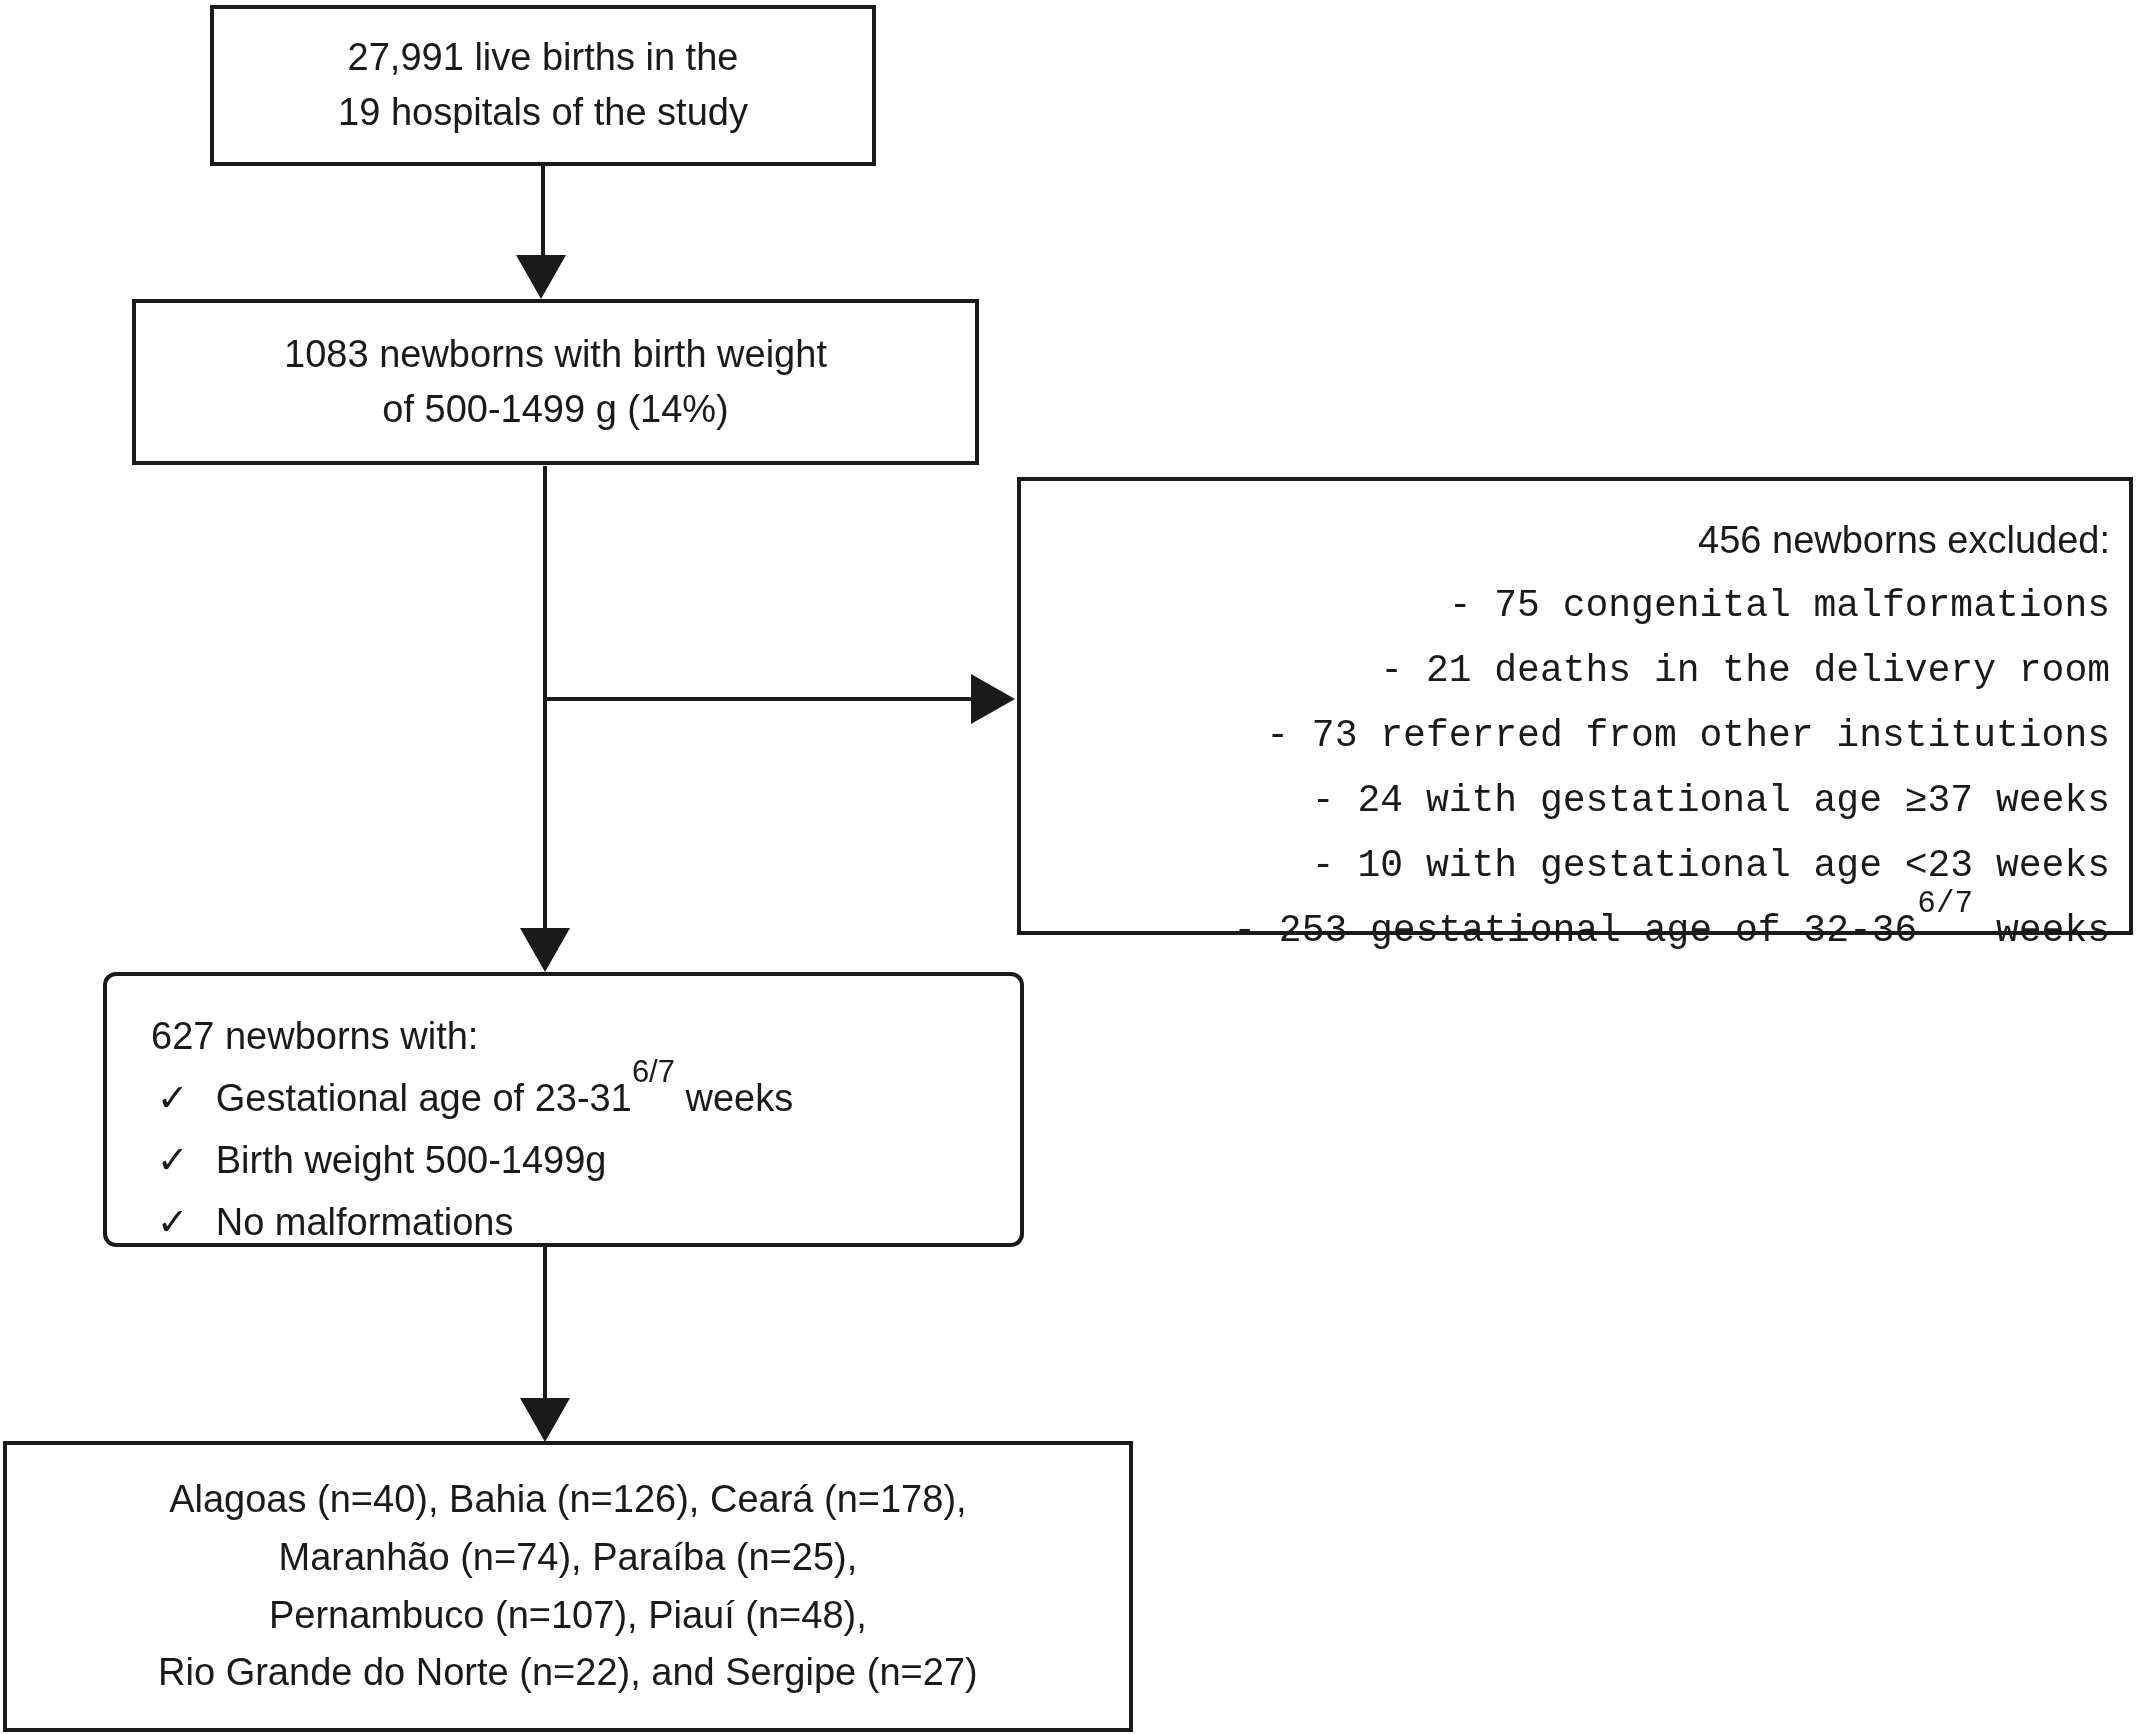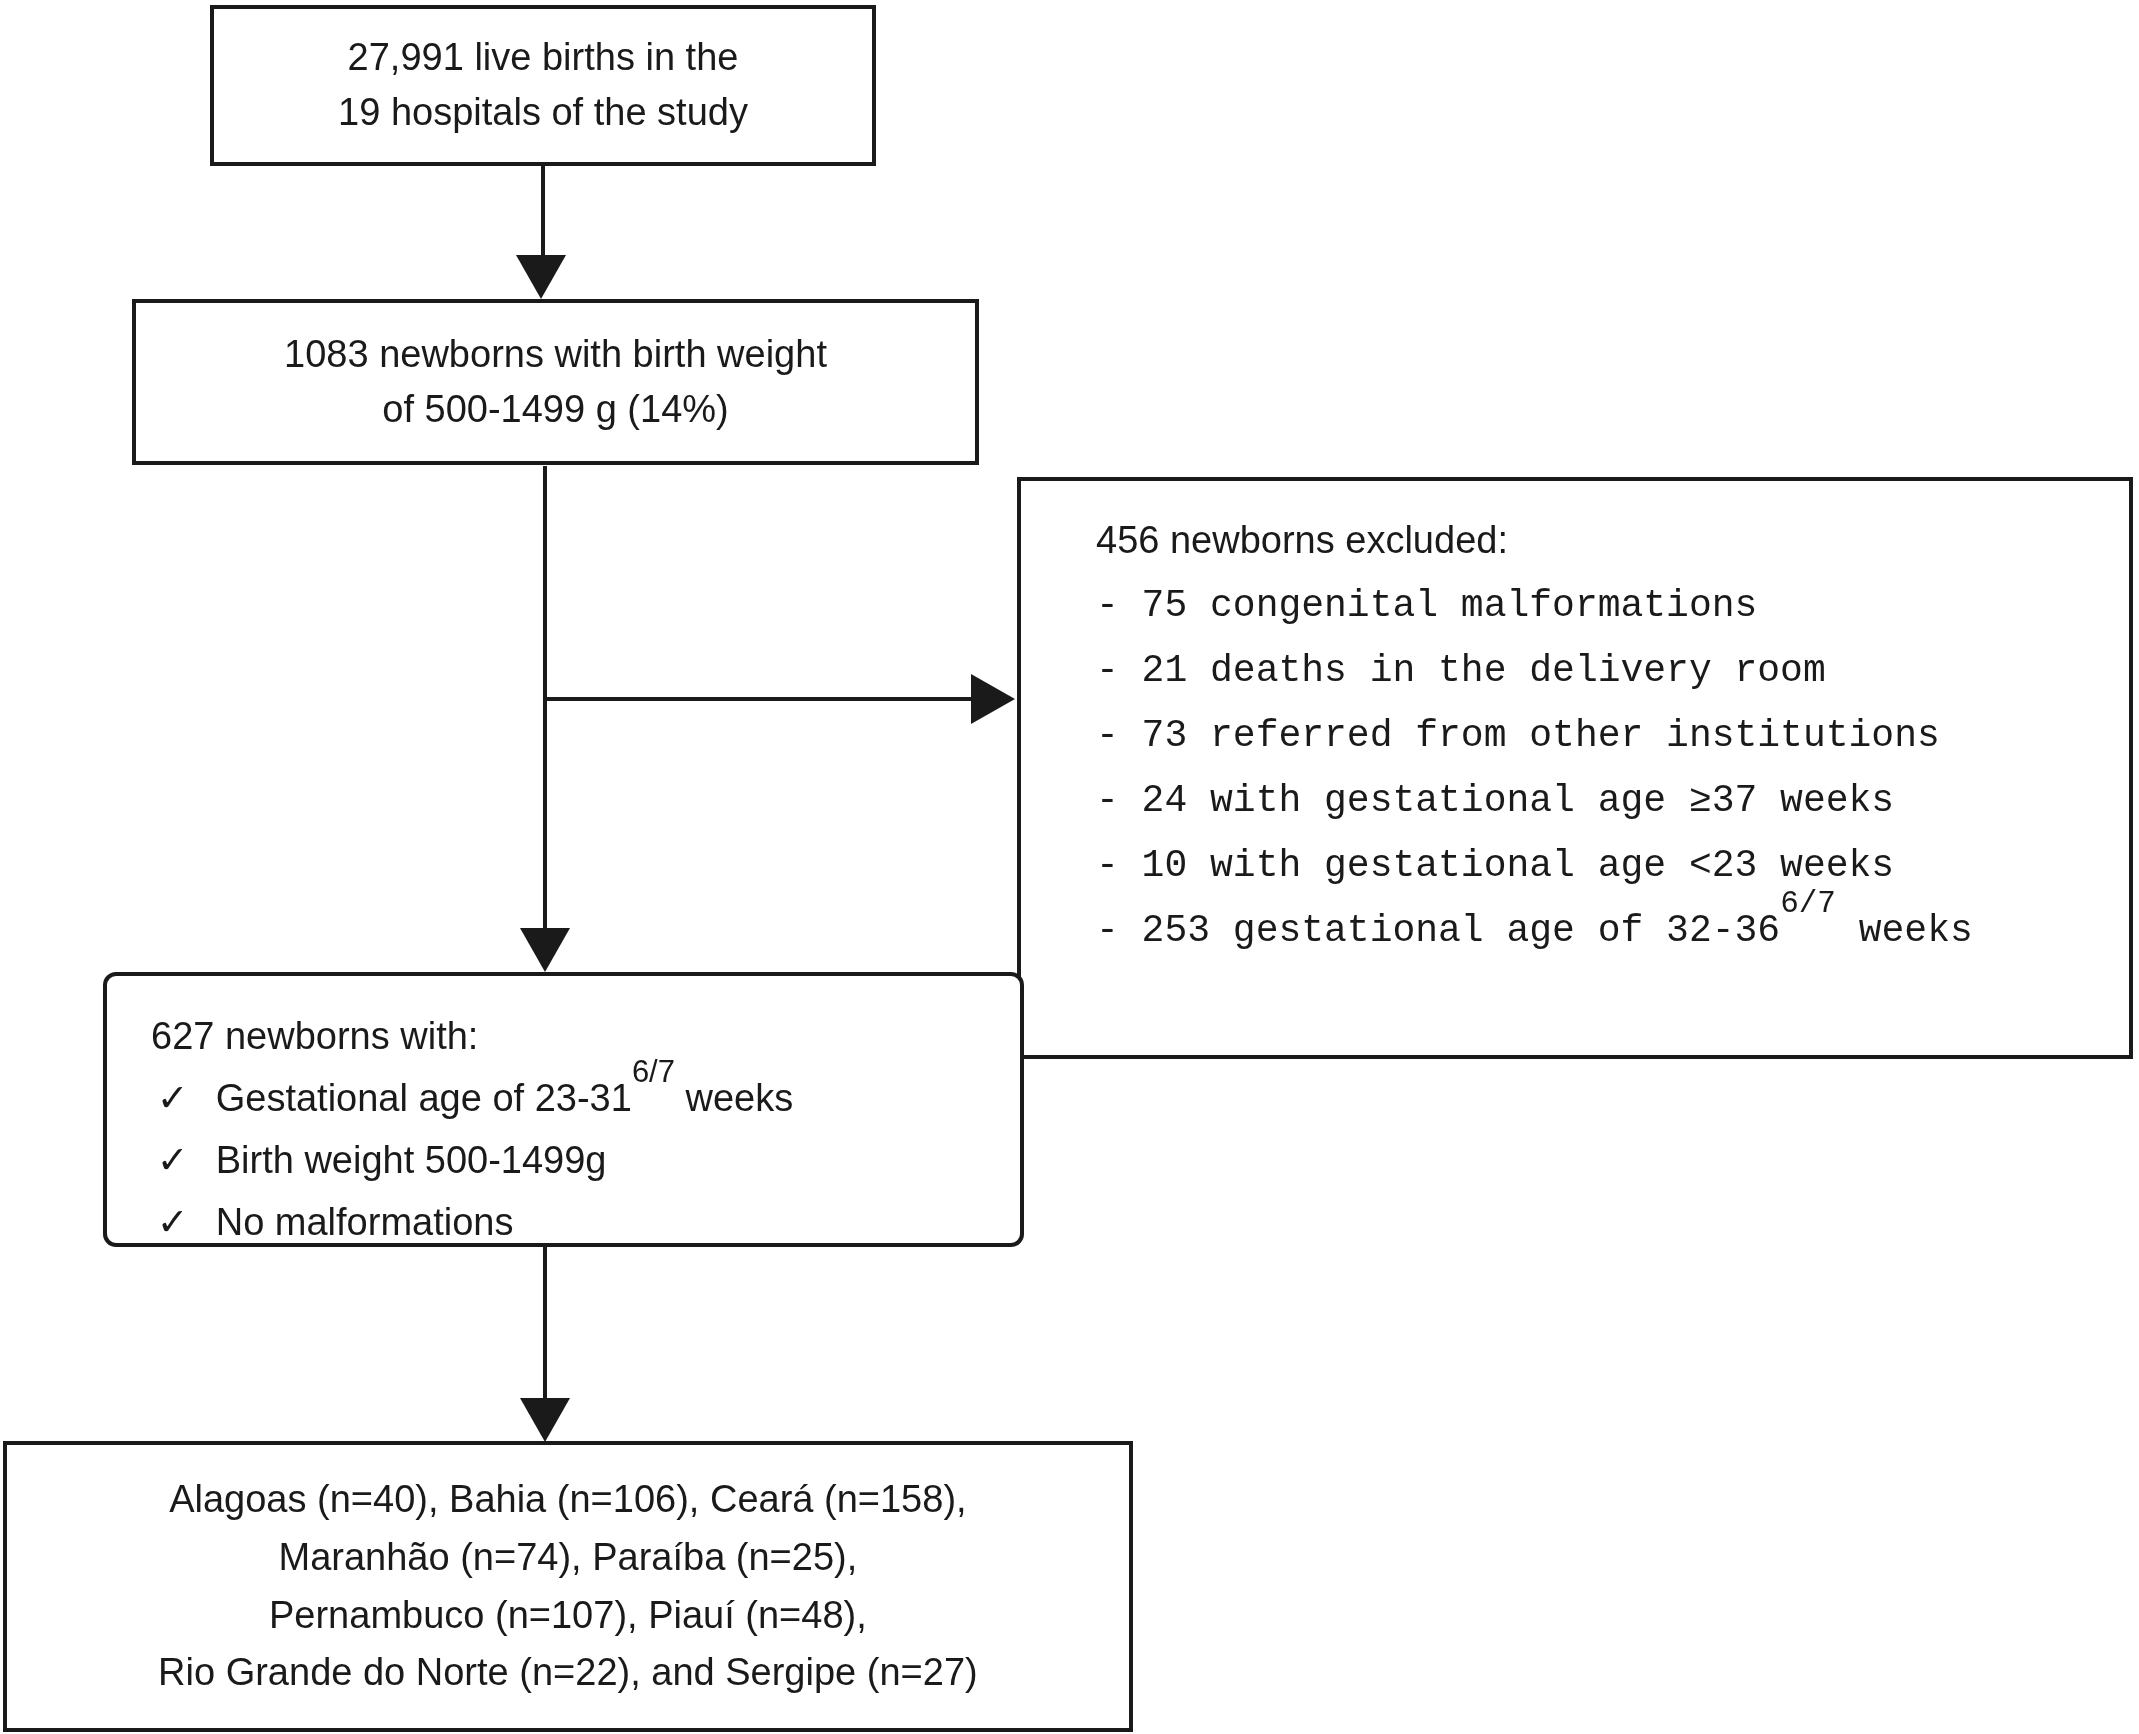--- a/index.html
+++ b/index.html
@@ -26,22 +26,22 @@
   .center-box {
     display: flex;
     flex-direction: column;
     justify-content: center;
     align-items: center;
     text-align: center;
     line-height: 1.45;
   }
   .box-live-births   { left: 210px;  top: 4.8px;    width: 666px;  height: 161px; }
   .box-birth-weight  { left: 132px;  top: 299px;  width: 847px;  height: 166px; }
-  .box-excluded      { left: 1017px; top: 477px;  width: 1116px; height: 582px;
-                       padding: 27px 19px 0 75px; line-height: 65px; }
+  .box-excluded      { left: 1017px; top: 477px;  width: 1116px; height: 458px;
+                       padding: 27px 19px 0 100px; line-height: 65px; text-align: right; }
   .box-included      { left: 103px;  top: 972px; width: 921px;  height: 275px;
                        padding: 29px 9.6px 0 44px; line-height: 62px; border-radius: 13px; }
   .box-states        { left: 2.9px;    top: 1441px; width: 1130px; height: 291px;
                        line-height: 1.52; }
   .excl-item { white-space: nowrap; font-family: Liberation Mono, monospace; }
   .check-row { display: flex; align-items: baseline; white-space: nowrap; }
   .check-glyph { width: 59px; flex: 0 0 59px; padding-left: 5.7px; }
   sup.frac {
     font-size: 31px;
     position: relative;
@@ -118,20 +118,20 @@
     <div class="check-row">
       <span class="check-glyph">✓</span>
       <span>No malformations</span>
     </div>
   </div>
 
   <div class="vline" style="left:543px; top:1247px; height:152px;"></div>
   <div class="arrowhead-down" style="left:520px; top:1398px;"></div>
 
   <div class="box center-box box-states">
-    <div>Alagoas (n=40), Bahia (n=106), Ceará (n=158),</div>
+    <div>Alagoas (n=40), Bahia (n=126), Ceará (n=178),</div>
     <div>Maranhão (n=74), Paraíba (n=25),</div>
     <div>Pernambuco (n=107), Piauí (n=48),</div>
     <div>Rio Grande do Norte (n=22), and Sergipe (n=27)</div>
   </div>
 
 </div>
 
 
 </body></html>

